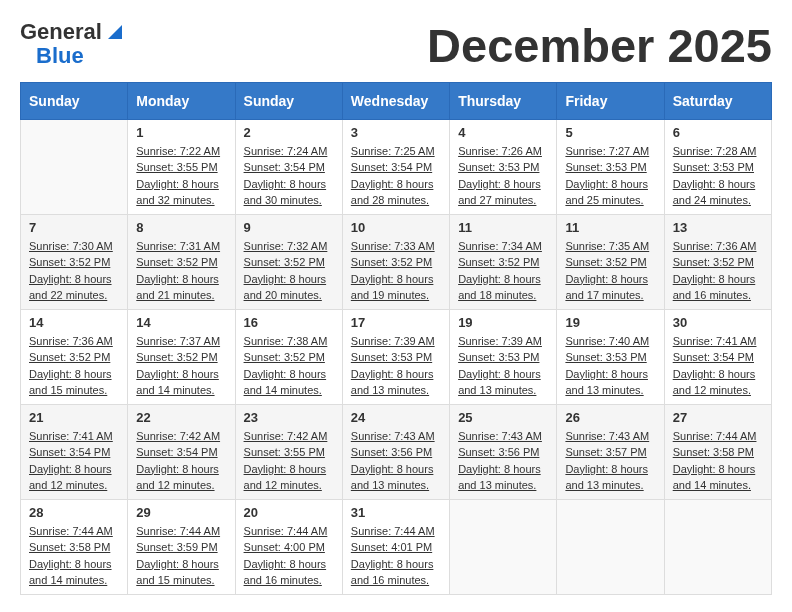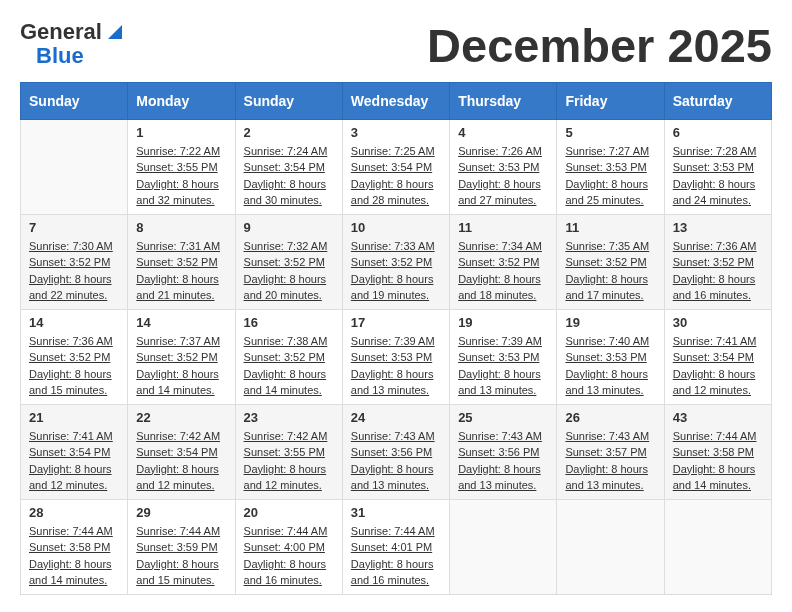--- a/index.html
+++ b/index.html
@@ -212,21 +212,21 @@
         </td>
         <td>
           <span class="day-number">25</span>
           <div class="day-info">Sunrise: 7:43 AM<br>Sunset: 3:56 PM<br>Daylight: 8 hours and 13 minutes.</div>
         </td>
         <td>
           <span class="day-number">26</span>
           <div class="day-info">Sunrise: 7:43 AM<br>Sunset: 3:57 PM<br>Daylight: 8 hours and 13 minutes.</div>
         </td>
         <td>
-          <span class="day-number">43</span>
+          <span class="day-number">27</span>
           <div class="day-info">Sunrise: 7:44 AM<br>Sunset: 3:58 PM<br>Daylight: 8 hours and 14 minutes.</div>
         </td>
       </tr>
       <tr>
         <td>
           <span class="day-number">28</span>
           <div class="day-info">Sunrise: 7:44 AM<br>Sunset: 3:58 PM<br>Daylight: 8 hours and 14 minutes.</div>
         </td>
         <td>
           <span class="day-number">29</span>

